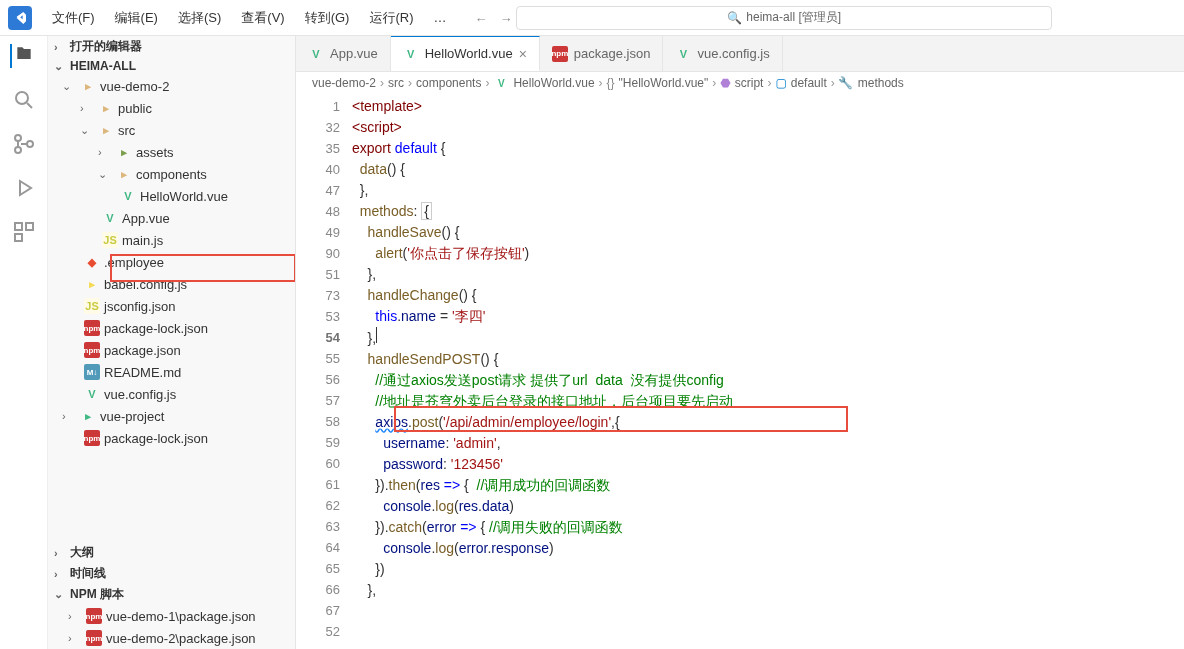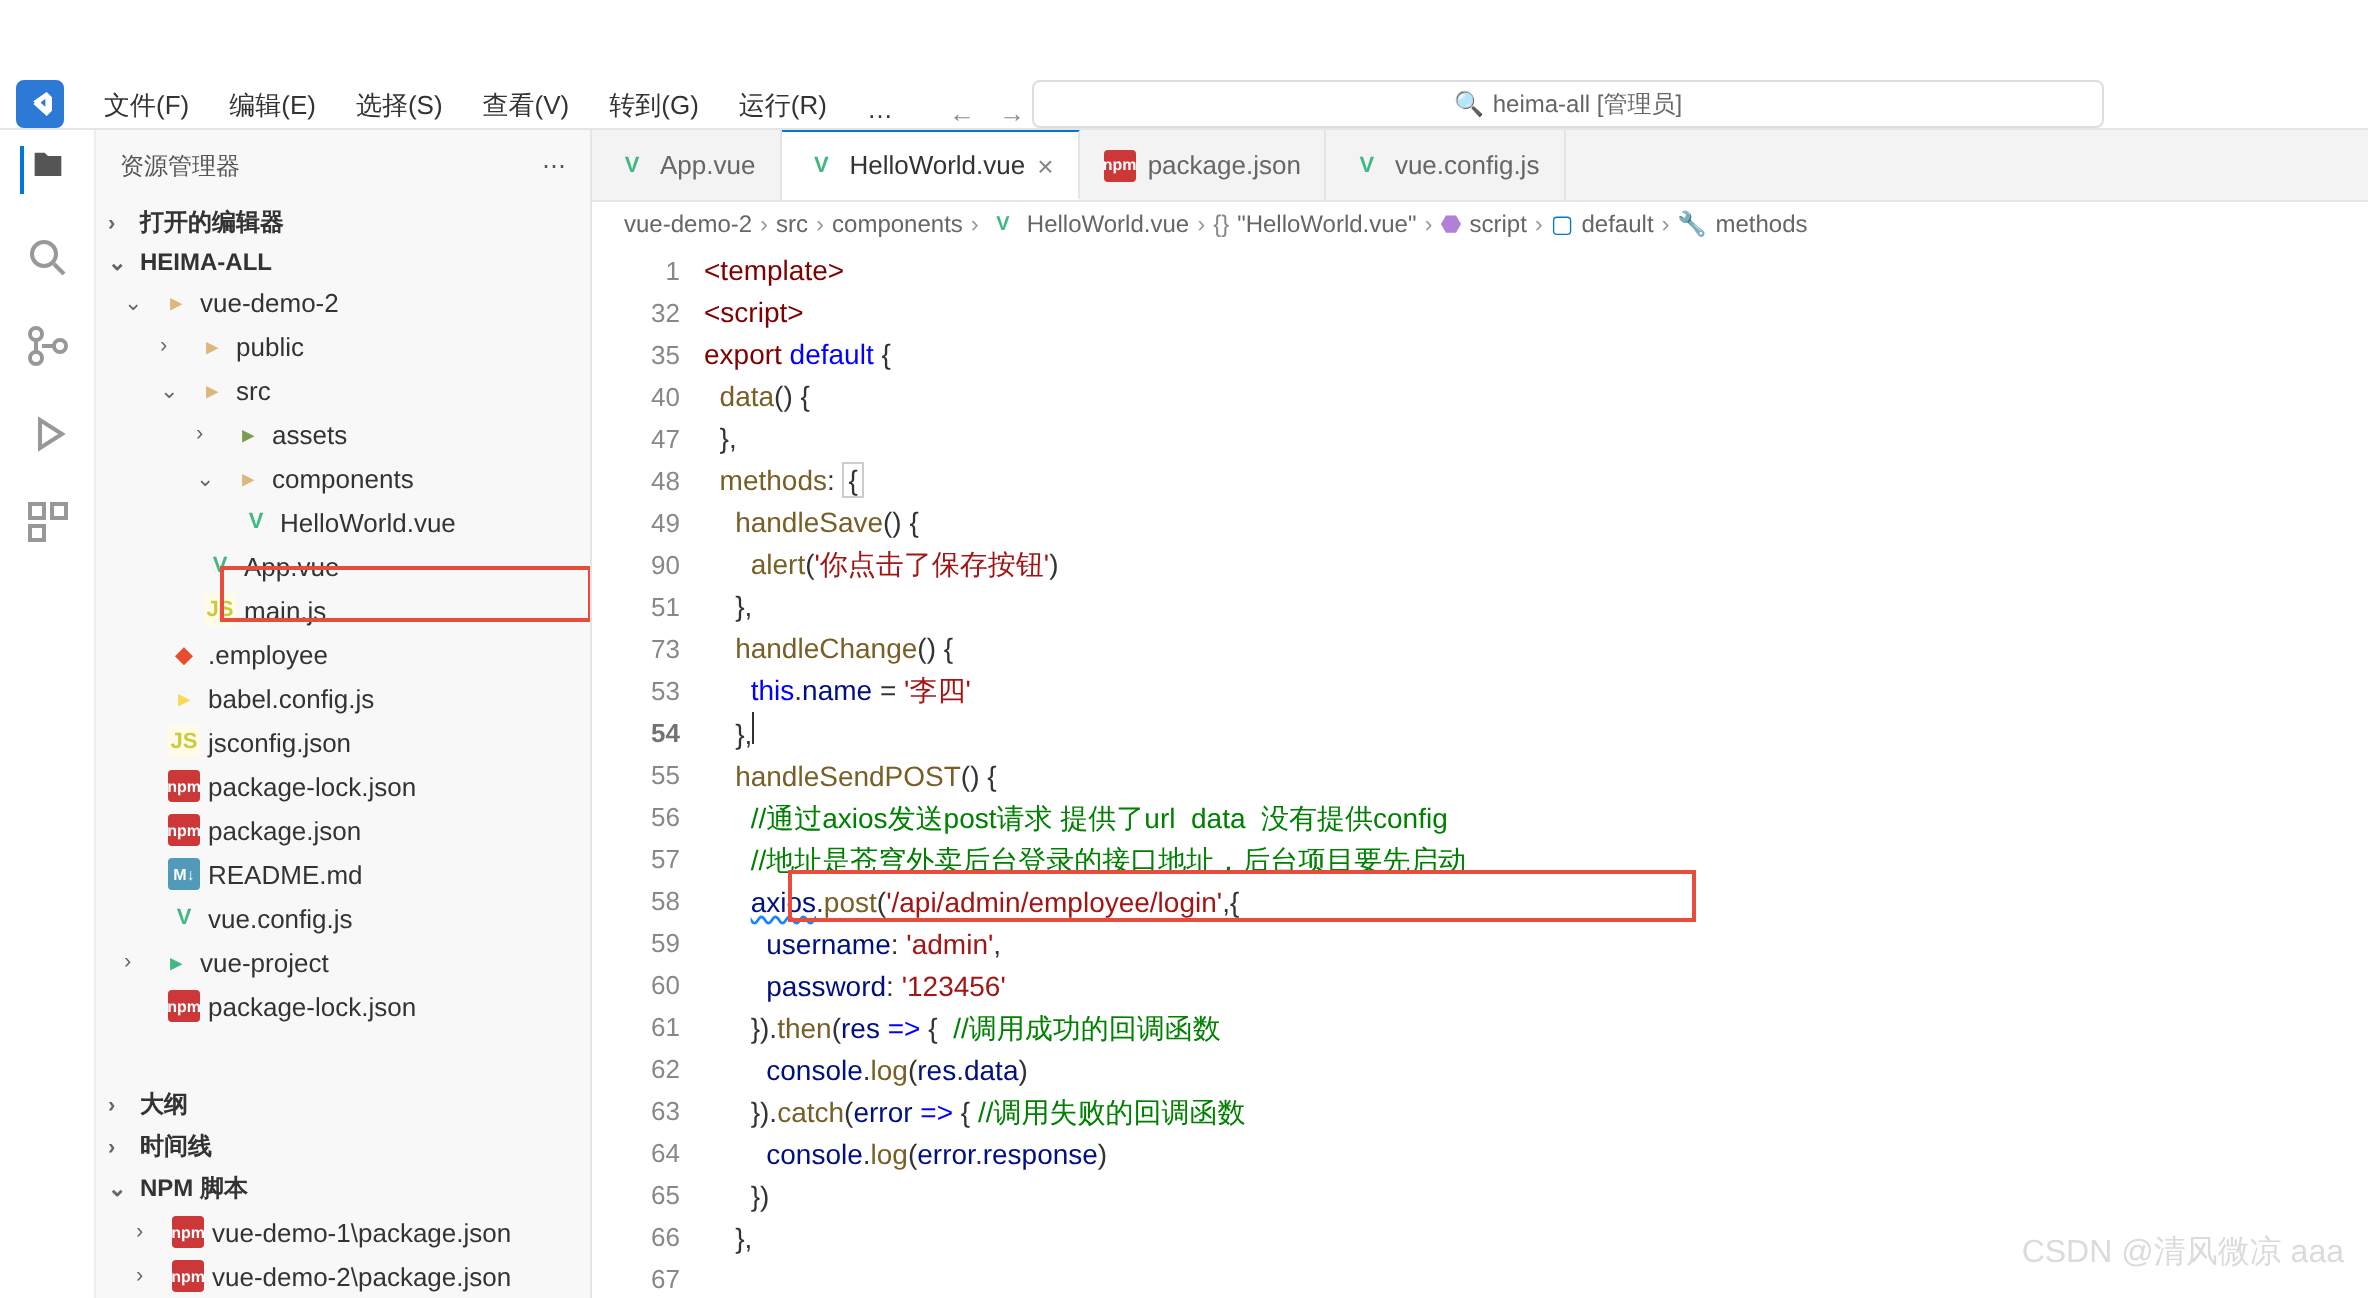--- a/index.html
+++ b/index.html
@@ -1,17 +1,17 @@
 <!DOCTYPE html>
 <html><head>
 <meta charset="utf-8">
 <style>
 * { margin: 0; padding: 0; box-sizing: border-box; font-family: "Segoe UI", "Microsoft YaHei", sans-serif; }
 body { background: #fff; width: 1184px; height: 649px; overflow: hidden; color: #333; font-size: 13px; display: flex; flex-direction: column; }
-.titlebar { height: 36px; display: flex; align-items: flex-end; background: #fff; border-bottom: 1px solid #e5e5e5; padding: 0 8px; gap: 4px; margin-top: 29px; }
+.titlebar { height: 36px; display: flex; align-items: center; background: #fff; border-bottom: 1px solid #e5e5e5; padding: 0 8px; gap: 4px; }
 .logo { width: 24px; height: 24px; background: #2c7ad6; border-radius: 4px; display: flex; align-items: center; justify-content: center; margin-right: 8px; }
 .logo svg { width: 16px; height: 16px; }
 .menu-item { padding: 2px 8px; cursor: pointer; font-size: 13px; color: #333; }
 .nav-arrows { margin-left: 16px; display: flex; gap: 12px; color: #888; }
 .searchbox { flex: 1; max-width: 560px; margin: 0 auto; height: 24px; border: 1px solid #ddd; border-radius: 4px; display: flex; align-items: center; justify-content: center; color: #666; font-size: 12px; gap: 4px; }
 .main { flex: 1; display: flex; overflow: hidden; }
 .activitybar { width: 48px; background: #fff; border-right: 1px solid #eee; display: flex; flex-direction: column; align-items: center; padding-top: 8px; gap: 20px; color: #555; }
 .activitybar .act-icon { width: 24px; height: 24px; cursor: pointer; opacity: 0.6; }
 .activitybar .act-icon.active { opacity: 1; border-left: 2px solid #0078d4; padding-left: 2px; margin-left: -4px; }
 .sidebar { width: 248px; background: #f8f8f8; border-right: 1px solid #e5e5e5; display: flex; flex-direction: column; overflow: hidden; }
@@ -97,24 +97,20 @@
           <path fill="none" stroke="currentColor" stroke-width="2" d="M8 5l11 7-11 7z"></path>
         </svg></div>
     <div class="act-icon"><svg viewBox="0 0 24 24">
           <rect x="3" y="3" width="7" height="7" fill="none" stroke="currentColor" stroke-width="2"></rect>
           <rect x="14" y="3" width="7" height="7" fill="none" stroke="currentColor" stroke-width="2"></rect>
           <rect x="3" y="14" width="7" height="7" fill="none" stroke="currentColor" stroke-width="2"></rect>
         </svg></div>
   </div>
 
   <div class="sidebar" style="position:relative">
-    <div class="sidebar-header">
-      <span>资源管理器</span>
-      <span>⋯</span>
-    </div>
     <div class="section-head">
         <span class="chev">›</span>
         <span>打开的编辑器</span>
       </div>
     <div class="section-head">
         <span class="chev">⌄</span>
         <span>HEIMA-ALL</span>
       </div>
     <div class="tree">
       <div class="tree-row" style="padding-left:14px">
@@ -285,15 +281,14 @@
           <div>64</div>
           <div>65</div>
           <div>66</div>
           <div>67</div>
           <div>52</div>
       </div>
       <div class="code"><div><span class="c-tag">&lt;template&gt;</span></div><div><span class="c-tag">&lt;script&gt;</span></div><div><span class="c-tag">export</span><span class="c-key"> default</span><span class="c-pun"> {</span></div><div>  <span class="c-fn">data</span><span class="c-pun">() {</span></div><div>  <span class="c-pun">},</span></div><div>  <span class="c-fn">methods</span><span class="c-pun">: </span><span class="c-pun" style="border:1px solid #ccc;padding:0 2px">{</span></div><div>    <span class="c-fn">handleSave</span><span class="c-pun">() {</span></div><div>      <span class="c-fn">alert</span><span class="c-pun">(</span><span class="c-str">'你点击了保存按钮'</span><span class="c-pun">)</span></div><div>    <span class="c-pun">},</span></div><div>    <span class="c-fn">handleChange</span><span class="c-pun">() {</span></div><div>      <span class="c-key">this</span><span class="c-pun">.</span><span class="c-prop">name</span><span class="c-pun"> = </span><span class="c-str">'李四'</span></div><div>    <span class="c-pun">},</span><span style="border-left:1px solid #333;height:16px;display:inline-block"></span></div><div>    <span class="c-fn">handleSendPOST</span><span class="c-pun">() {</span></div><div>      <span class="c-com">//通过axios发送post请求 提供了url  data  没有提供config</span></div><div>      <span class="c-com">//地址是苍穹外卖后台登录的接口地址，后台项目要先启动</span></div><div>      <span class="c-var" style="text-decoration:underline wavy #1a85ff">axios</span><span class="c-pun">.</span><span class="c-fn">post</span><span class="c-pun">(</span><span class="c-str">'/api/admin/employee/login'</span><span class="c-pun">,{</span></div><div>        <span class="c-prop">username</span><span class="c-pun">: </span><span class="c-str">'admin'</span><span class="c-pun">,</span></div><div>        <span class="c-prop">password</span><span class="c-pun">: </span><span class="c-str">'123456'</span></div><div>      <span class="c-pun">}).</span><span class="c-fn">then</span><span class="c-pun">(</span><span class="c-var">res</span><span class="c-key"> =&gt; </span><span class="c-pun">{  </span><span class="c-com">//调用成功的回调函数</span></div><div>        <span class="c-var">console</span><span class="c-pun">.</span><span class="c-fn">log</span><span class="c-pun">(</span><span class="c-var">res</span><span class="c-pun">.</span><span class="c-prop">data</span><span class="c-pun">)</span></div><div>      <span class="c-pun">}).</span><span class="c-fn">catch</span><span class="c-pun">(</span><span class="c-var">error</span><span class="c-key"> =&gt; </span><span class="c-pun">{ </span><span class="c-com">//调用失败的回调函数</span></div><div>        <span class="c-var">console</span><span class="c-pun">.</span><span class="c-fn">log</span><span class="c-pun">(</span><span class="c-var">error</span><span class="c-pun">.</span><span class="c-prop">response</span><span class="c-pun">)</span></div><div>      <span class="c-pun">})</span></div><div>    <span class="c-pun">},</span></div><div> </div><div> </div>
         <div class="highlight-box" style="left:42px;top:312px;width:454px;height:26px"></div>
       </div>
     </div>
-    <div class="watermark">CSDN @清风微凉 aaa</div>
   </div>
 </div>
 
 </body></html>

